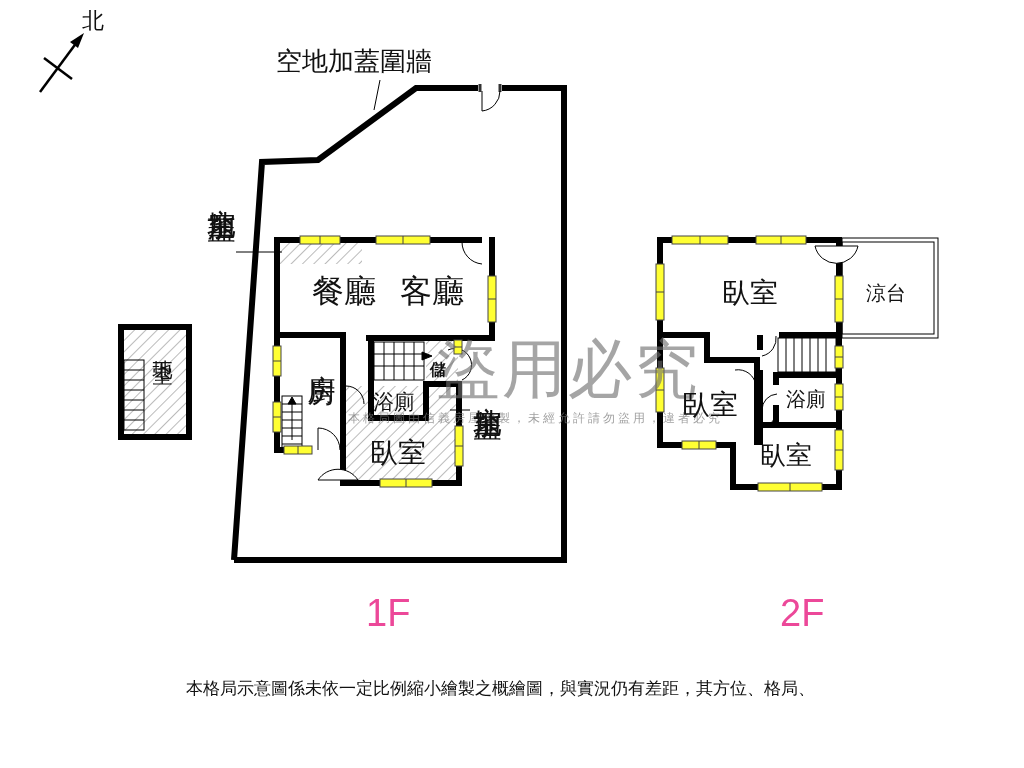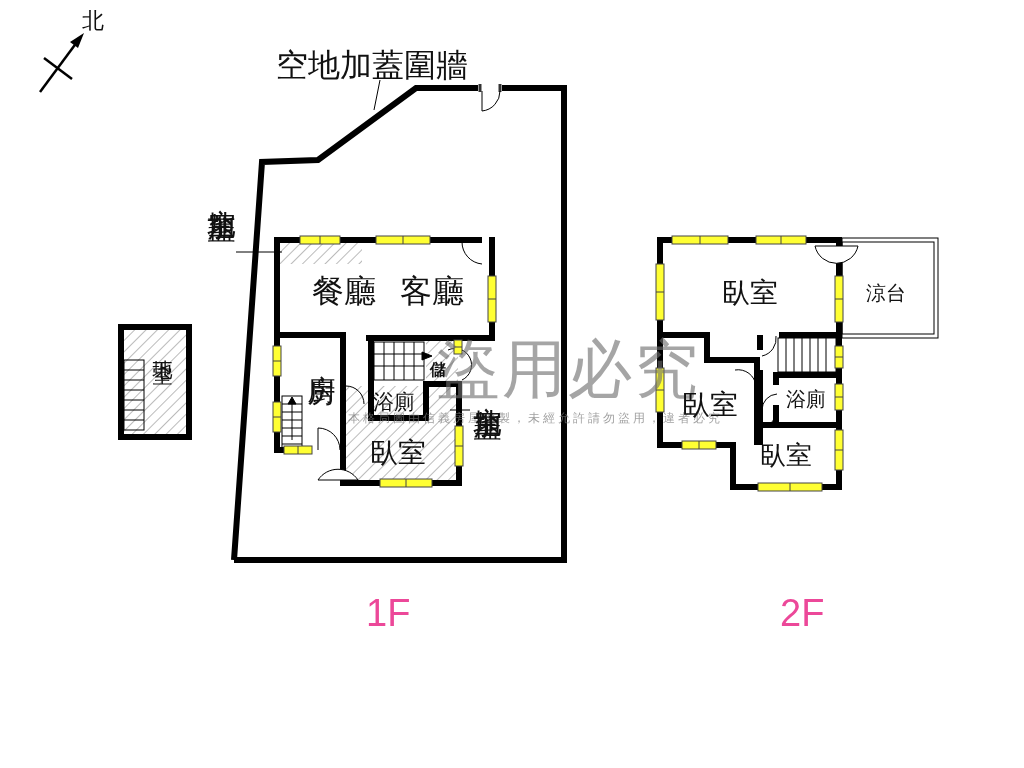--- a/index.html
+++ b/index.html
@@ -194,21 +194,21 @@
     <rect x="758" y="483" width="64" height="8"></rect>
       <line x1="790" y1="483" x2="790" y2="491"></line>
   </g>
 </svg>
 
 <div class="wm-big">盜用必究</div>
 <div class="wm-small">本格局圖由信義房屋繪製，未經允許請勿盜用，違者必究</div>
 
 <div class="north-lbl">北</div>
 
-<div class="lbl" style="left:276px;top:44px;font-size:32px;">空地加蓋圍牆</div>
+<div class="lbl" style="left:276px;top:44px;font-size:26px;">空地加蓋圍牆</div>
 <div class="lbl vert" style="left:202px;top:186px;font-size:28px;">空地加蓋</div>
 <div class="lbl vert" style="left:468px;top:384px;font-size:28px;">空地加蓋</div>
 
 <div class="lbl" style="left:312px;top:270px;font-size:32px;">餐廳</div>
 <div class="lbl" style="left:400px;top:270px;font-size:32px;">客廳</div>
 <div class="lbl vert" style="left:302px;top:352px;font-size:28px;">廚房</div>
 <div class="lbl" style="left:373px;top:388px;font-size:21px;">浴廁</div>
 <div class="lbl" style="left:370px;top:434px;font-size:28px;">臥室</div>
 <div class="lbl" style="left:430px;top:360px;font-size:16px;font-weight:bold;">儲</div>
 
@@ -217,13 +217,14 @@
 <div class="lbl" style="left:722px;top:274px;font-size:28px;">臥室</div>
 <div class="lbl" style="left:866px;top:280px;font-size:20px;">涼台</div>
 <div class="lbl" style="left:682px;top:386px;font-size:28px;">臥室</div>
 <div class="lbl" style="left:786px;top:386px;font-size:20px;">浴廁</div>
 <div class="lbl" style="left:760px;top:438px;font-size:26px;">臥室</div>
 
 <div class="floor-label" style="left:366px;top:592px;">1F</div>
 <div class="floor-label" style="left:780px;top:592px;">2F</div>
 
 <div class="disclaimer">
+  <div>本格局示意圖係未依一定比例縮小繪製之概繪圖，與實況仍有差距，其方位、格局、</div>
 </div>
 
 </body></html>

